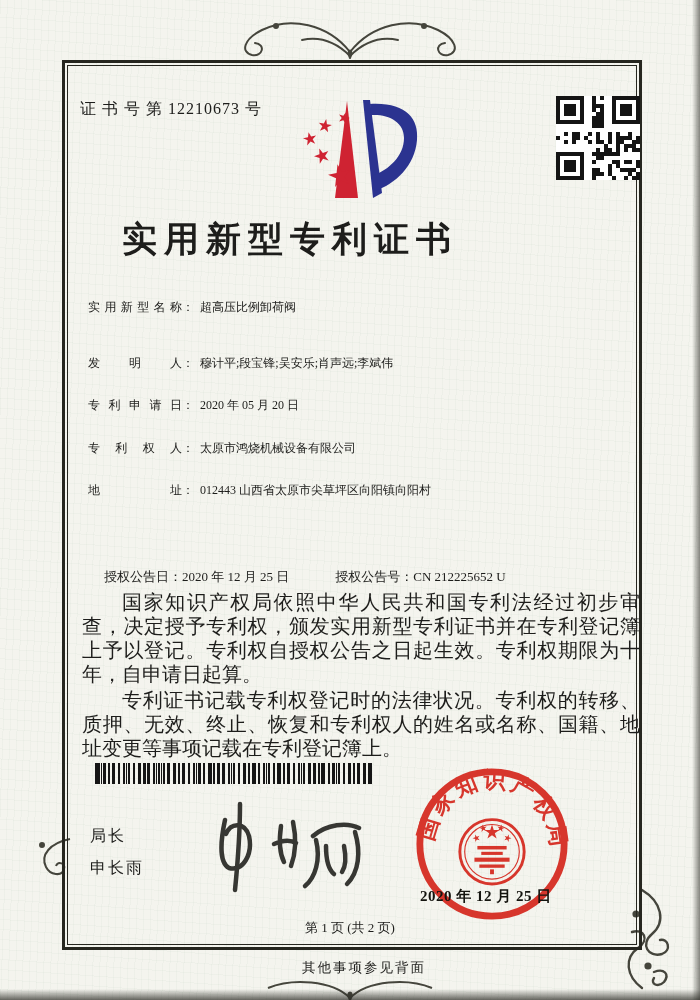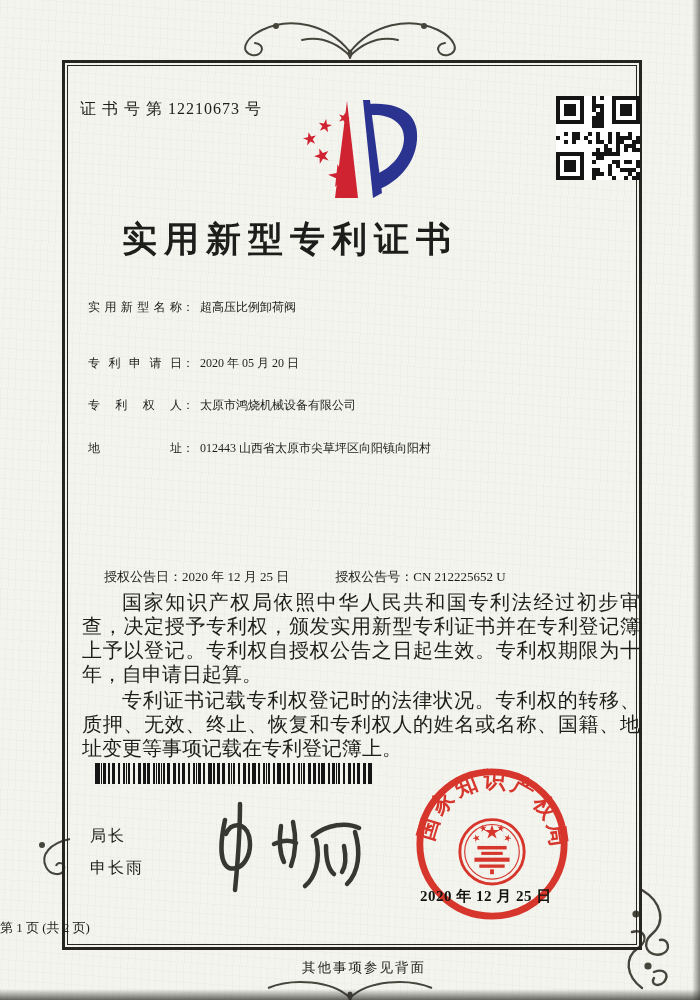--- a/index.html
+++ b/index.html
@@ -32,21 +32,21 @@
     border-left:3px solid #151515;border-right:2px solid #151515;
     background:
       repeating-linear-gradient(90deg,#151515 0 2px,transparent 2px 5px),
       repeating-linear-gradient(90deg,#151515 0 1px,transparent 1px 7px),
       repeating-linear-gradient(90deg,transparent 0 3px,#151515 3px 4px,transparent 4px 11px);}
   .sig-role{position:absolute;left:90px;top:826px;font-size:16px;letter-spacing:2px;}
   .sig-name{position:absolute;left:90px;top:858px;font-size:16px;letter-spacing:2px;}
   .sig-script{position:absolute;left:195px;top:798px;width:175px;height:98px;}
   .seal{position:absolute;left:414px;top:766px;width:156px;height:156px;opacity:.93;}
   .seal-date{position:absolute;left:420px;top:887px;font-size:15px;font-weight:600;letter-spacing:.5px;color:#14140f;}
-  .page-note{position:absolute;left:0;top:919px;width:700px;text-align:left;font-size:13px;}
+  .page-note{position:absolute;left:0;top:919px;width:700px;text-align:center;font-size:13px;}
   .back-note{position:absolute;left:14px;top:959px;width:700px;text-align:center;font-size:13.5px;letter-spacing:2px;}
   .flourish{position:absolute;color:#45453c;}
   .fl-top{left:228px;top:2px;width:244px;height:58px;}
   .fl-left{left:32px;top:833px;width:42px;height:48px;}
   .fl-bright{left:608px;top:888px;width:68px;height:104px;}
   .fl-bottom{left:252px;top:976px;width:196px;height:24px;}
   .edge-right{position:absolute;right:0;top:0;width:8px;height:100%;
     background:linear-gradient(90deg,rgba(40,40,34,0) ,rgba(40,40,34,0.55));}
   .edge-bottom{position:absolute;left:0;bottom:0;width:100%;height:11px;
     background:linear-gradient(rgba(40,40,34,0),rgba(40,40,34,0.7));}
@@ -220,20 +220,23 @@
     </g>
   </svg>
 
   <div class="title">实用新型专利证书</div>
 
   <div class="fields">
     <div class="frow">
       <span class="flabel">实用新型名称</span><span class="fcolon">：</span><span>超高压比例卸荷阀</span>
     </div>
     <div class="frow">
+      <span class="flabel">发明人</span><span class="fcolon">：</span><span>穆计平;段宝锋;吴安乐;肖声远;李斌伟</span>
+    </div>
+    <div class="frow">
       <span class="flabel">专利申请日</span><span class="fcolon">：</span><span>2020 年 05 月 20 日</span>
     </div>
     <div class="frow">
       <span class="flabel">专利权人</span><span class="fcolon">：</span><span>太原市鸿烧机械设备有限公司</span>
     </div>
     <div class="frow">
       <span class="flabel">地址</span><span class="fcolon">：</span><span>012443 山西省太原市尖草坪区向阳镇向阳村</span>
     </div>
   </div>
 

